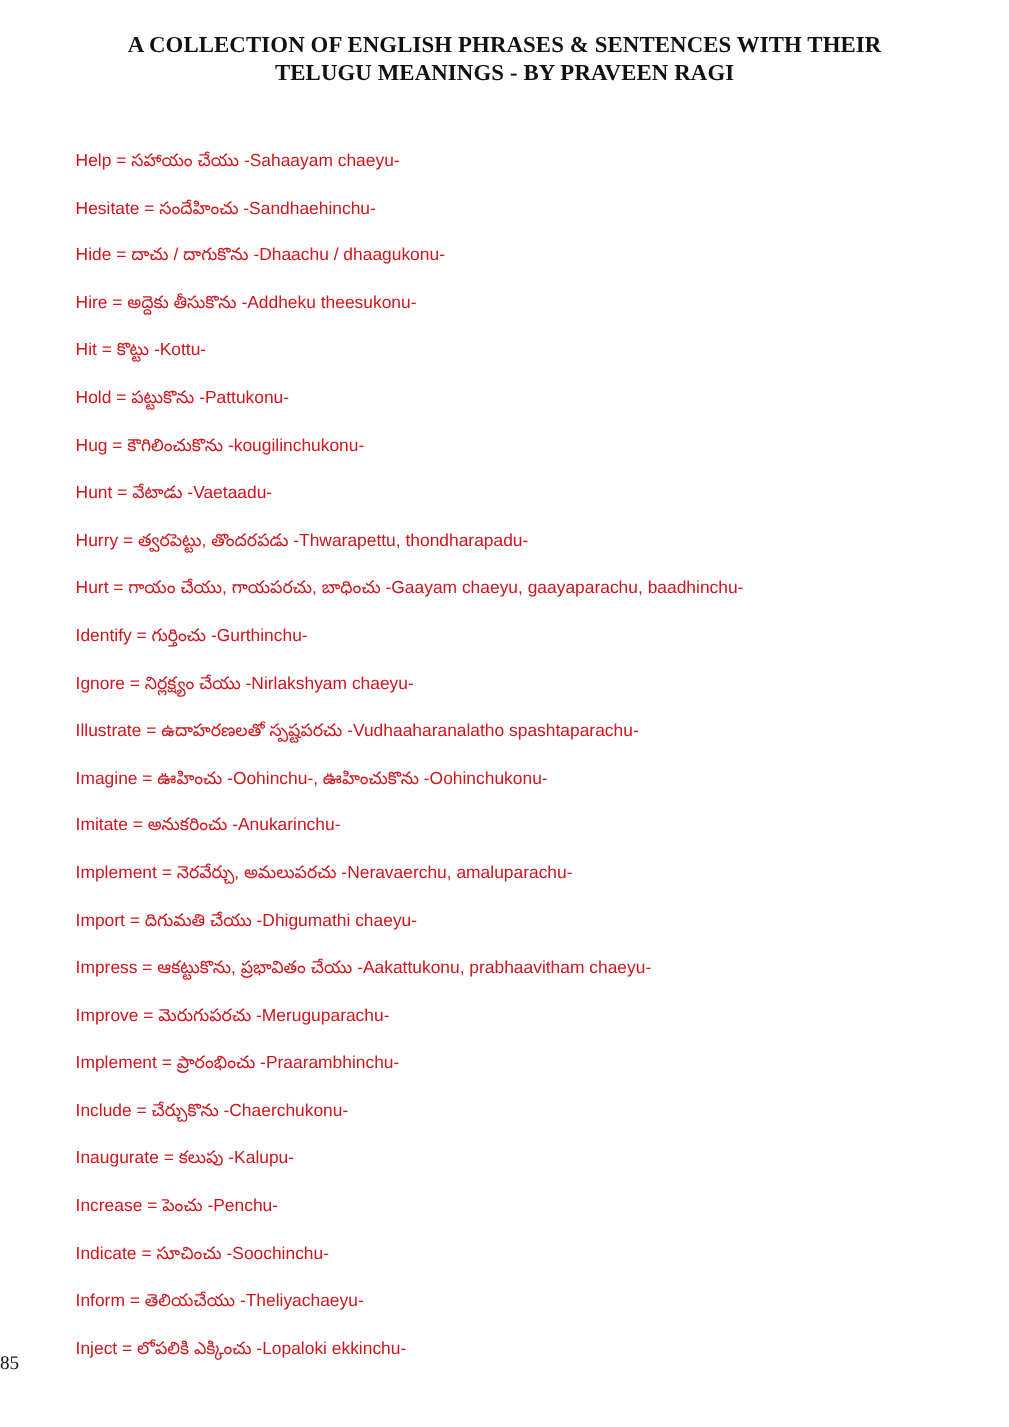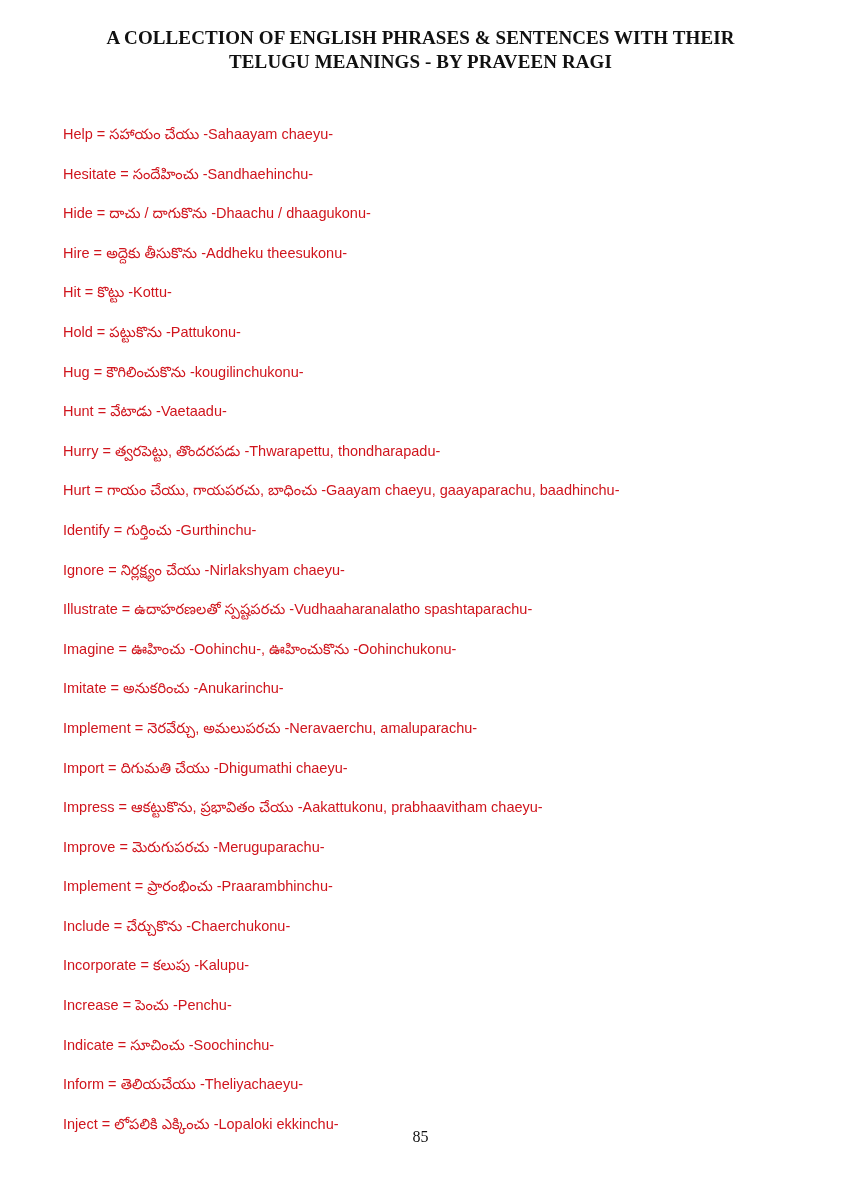--- a/index.html
+++ b/index.html
@@ -43,21 +43,21 @@
       color: #d0151d;
       white-space: nowrap;
     }
     .entry .eq,
     .entry .sep { white-space: pre; }
     .page-number {
       position: absolute;
       left: 0;
       top: 1128px;
       width: 841px;
-      text-align: center;
+      text-align: left;
       font-family: "Liberation Serif", "DejaVu Serif", serif;
       font-size: 16px;
       color: #111111;
     }
   </style>
 </head>
 <body>
 
 <div class="page-title">
   <div>A COLLECTION OF ENGLISH PHRASES &amp; SENTENCES WITH THEIR</div>
@@ -79,20 +79,20 @@
     <li class="entry"><span>Ignore</span><span class="eq"> = </span><span>నిర్లక్ష్యం చేయు</span><span class="sep"> </span><span>-Nirlakshyam chaeyu-</span></li>
     <li class="entry"><span>Illustrate</span><span class="eq"> = </span><span>ఉదాహరణలతో స్పష్టపరచు</span><span class="sep"> </span><span>-Vudhaaharanalatho spashtaparachu-</span></li>
     <li class="entry"><span>Imagine</span><span class="eq"> = </span><span>ఊహించు</span><span class="sep"> </span><span>-Oohinchu-, ఊహించుకొను -Oohinchukonu-</span></li>
     <li class="entry"><span>Imitate</span><span class="eq"> = </span><span>అనుకరించు</span><span class="sep"> </span><span>-Anukarinchu-</span></li>
     <li class="entry"><span>Implement</span><span class="eq"> = </span><span>నెరవేర్చు, అమలుపరచు</span><span class="sep"> </span><span>-Neravaerchu, amaluparachu-</span></li>
     <li class="entry"><span>Import</span><span class="eq"> = </span><span>దిగుమతి చేయు</span><span class="sep"> </span><span>-Dhigumathi chaeyu-</span></li>
     <li class="entry"><span>Impress</span><span class="eq"> = </span><span>ఆకట్టుకొను, ప్రభావితం చేయు</span><span class="sep"> </span><span>-Aakattukonu, prabhaavitham chaeyu-</span></li>
     <li class="entry"><span>Improve</span><span class="eq"> = </span><span>మెరుగుపరచు</span><span class="sep"> </span><span>-Meruguparachu-</span></li>
     <li class="entry"><span>Implement</span><span class="eq"> = </span><span>ప్రారంభించు</span><span class="sep"> </span><span>-Praarambhinchu-</span></li>
     <li class="entry"><span>Include</span><span class="eq"> = </span><span>చేర్చుకొను</span><span class="sep"> </span><span>-Chaerchukonu-</span></li>
-    <li class="entry"><span>Incorporate</span><span class="eq"> = </span><span>కలుపు</span><span class="sep"> </span><span>-Kalupu-</span></li>
+    <li class="entry"><span>Inaugurate</span><span class="eq"> = </span><span>కలుపు</span><span class="sep"> </span><span>-Kalupu-</span></li>
     <li class="entry"><span>Increase</span><span class="eq"> = </span><span>పెంచు</span><span class="sep"> </span><span>-Penchu-</span></li>
     <li class="entry"><span>Indicate</span><span class="eq"> = </span><span>సూచించు</span><span class="sep"> </span><span>-Soochinchu-</span></li>
     <li class="entry"><span>Inform</span><span class="eq"> = </span><span>తెలియచేయు</span><span class="sep"> </span><span>-Theliyachaeyu-</span></li>
     <li class="entry"><span>Inject</span><span class="eq"> = </span><span>లోపలికి ఎక్కించు</span><span class="sep"> </span><span>-Lopaloki ekkinchu-</span></li>
   </ul>
 
 <div class="page-number">85</div>
 
 </body></html>

